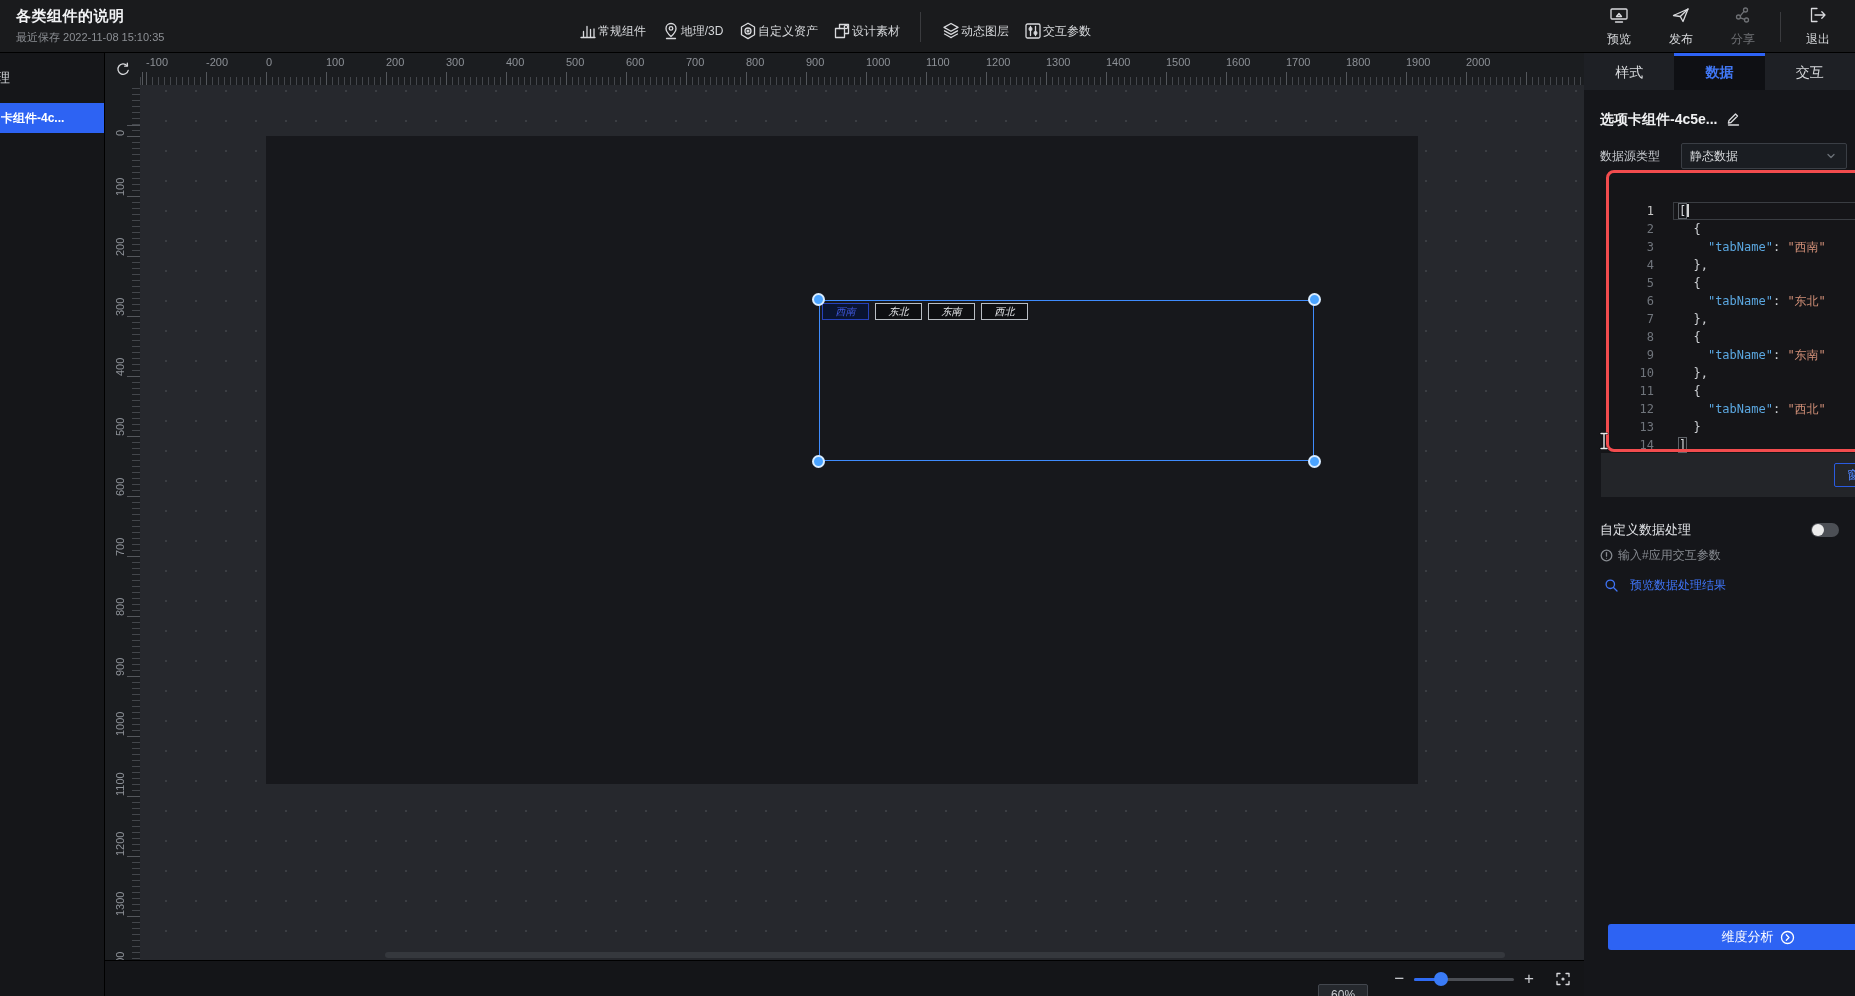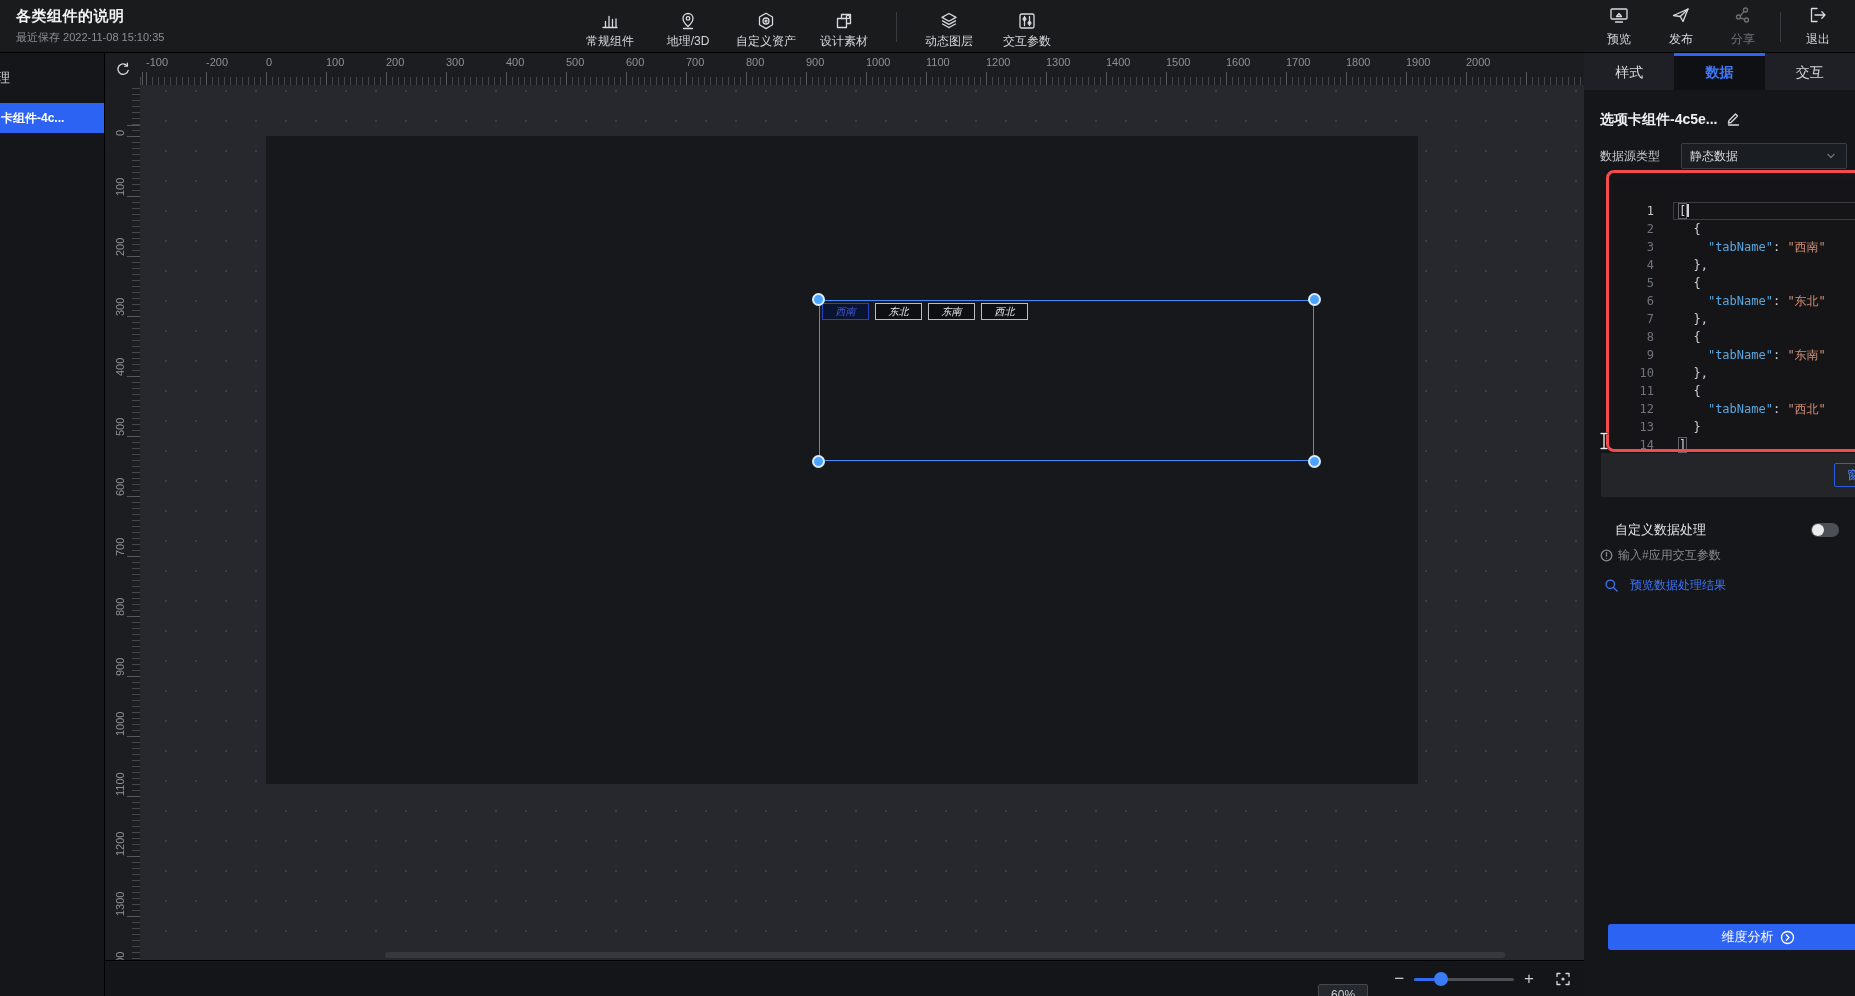--- a/index.html
+++ b/index.html
@@ -6,21 +6,21 @@
   html,body { width:1855px; height:996px; overflow:hidden; background:#101114;
     font-family:"Liberation Sans","DejaVu Sans",sans-serif; color:#d6d8db; }
 
   
   #topbar { position:absolute; left:0; top:0; width:1855px; height:53px;
     background:#1a1b1d; border-bottom:1px solid #000; z-index:20; }
   #title-block { position:absolute; left:16px; top:7px; }
   #page-title { font-size:15px; font-weight:bold; color:#f2f3f5; letter-spacing:.5px; }
   #save-info { font-size:11px; color:#8d9095; margin-top:4px; }
   #toolbar { position:absolute; left:578px; top:0; height:53px; display:flex; align-items:center; gap:14px; }
-  .tool { display:flex; flex-direction:column; align-items:center; justify-content:center;
+  .tool { display:flex; flex-direction:row; align-items:center; justify-content:center;
     min-width:64px; height:37px; cursor:pointer;margin-top:8px; }
   .tool .ticon { height:22px; display:flex; align-items:center; }
   .tool .tlabel { font-size:12px; color:#d4d6d9; margin-top:2px; white-space:nowrap; }
   .vdiv { width:1px; height:30px; background:#3a3b3e; margin:0 6px; }
   #actions { position:absolute; right:6px; top:0; height:53px; display:flex; align-items:center; }
   .action { display:flex; flex-direction:column; align-items:center; justify-content:center;
     width:62px; height:53px; cursor:pointer; }
   .action .tlabel { font-size:12px; color:#d4d6d9; margin-top:2px; }
   .action.disabled .tlabel { color:#6e7074; }
   svg.ic { stroke:#d9dadd; fill:none; stroke-width:1.3; stroke-linecap:round; stroke-linejoin:round; }
@@ -116,21 +116,21 @@
   #vscroll-thumb2 { position:absolute; right:4px; bottom:8px; width:10px; height:16px; background:#4a4d52; }
   #editor-footer { position:absolute; left:17px; top:400px; width:317px; height:44px;
     background:#232529; display:flex; align-items:center; justify-content:flex-end; padding-right:10px; }
   #window-edit-btn { height:24px; padding:0 12px; background:transparent; border:1px solid #2a5be0;
     color:#4f82f8; font-size:12px; border-radius:2px; cursor:pointer; font-family:inherit; }
   #annotation-box { position:absolute; left:22px; top:117px; width:312px; height:282px;
     border:3.5px solid #f24c4e; border-radius:8px; pointer-events:none; z-index:9; }
 
   #custom-row { position:absolute; left:16px; top:468px; right:16px; display:flex;
     align-items:center; justify-content:space-between; }
-  #custom-label { font-size:13px; color:#e2e4e8;margin-left:15px; }
+  #custom-label { font-size:13px; color:#e2e4e8; }
   #toggle { width:28px; height:14px; border-radius:8px; background:#4c4f55; position:relative; cursor:pointer; }
   #toggle .knob { position:absolute; left:1px; top:1px; width:12px; height:12px; border-radius:50%; background:#ececec; }
   #hint-row { position:absolute; left:16px; top:494px; display:flex; align-items:center; gap:5px;
     font-size:12px; color:#85898f; }
   #preview-link-row { position:absolute; left:20px; top:524px; display:flex; align-items:center; gap:11px;
     font-size:12px; color:#3f74f6; cursor:pointer; }
   #dimension-btn { position:absolute; left:24px; top:871px; width:300px; height:26px;
     background:#2d63f3; border:none; border-radius:3px; color:#fff; font-size:13px;
     display:flex; align-items:center; justify-content:center; gap:6px; cursor:pointer; font-family:inherit; }
 

